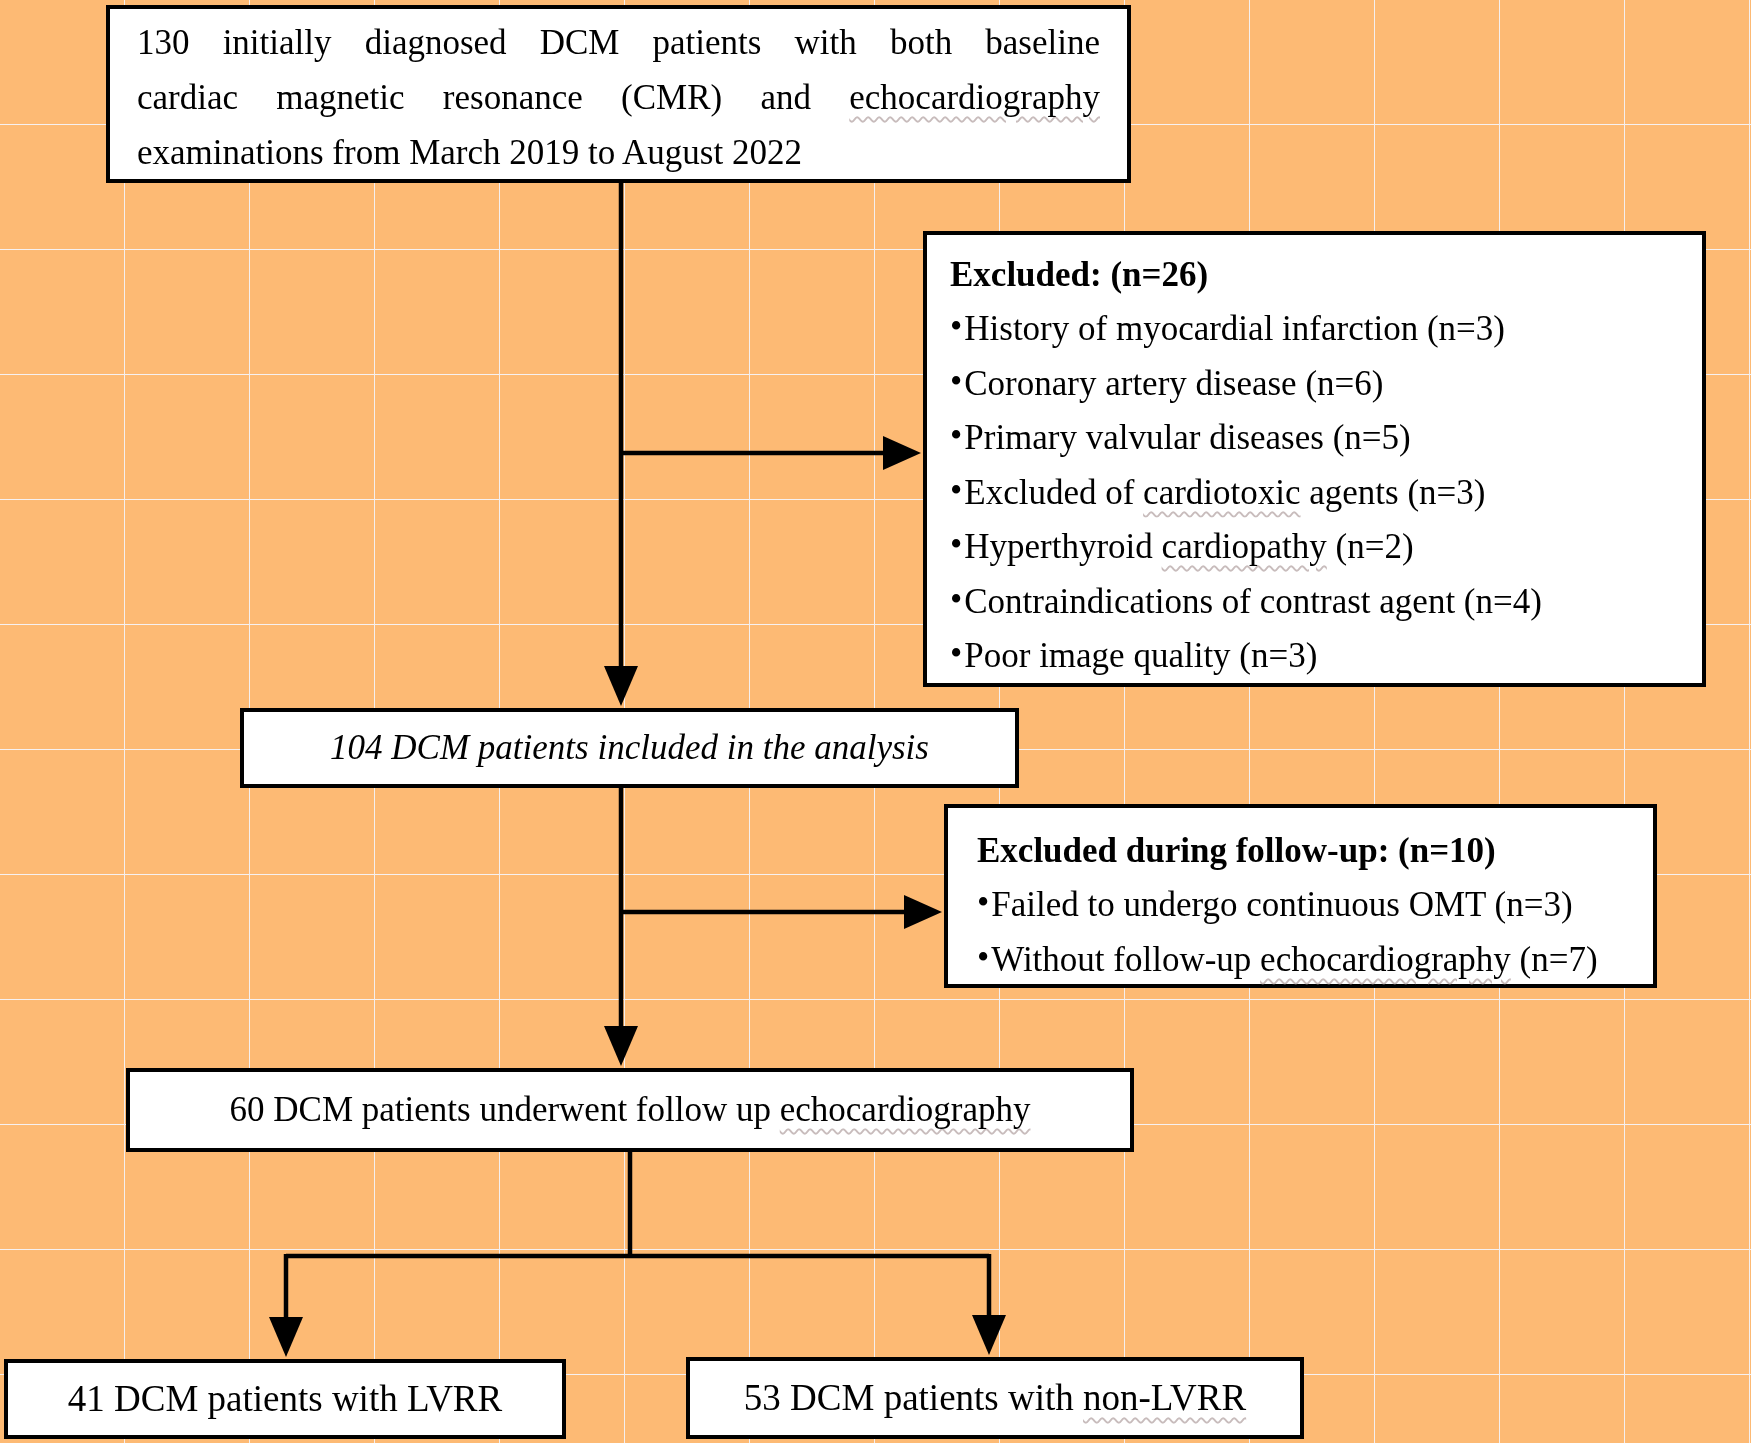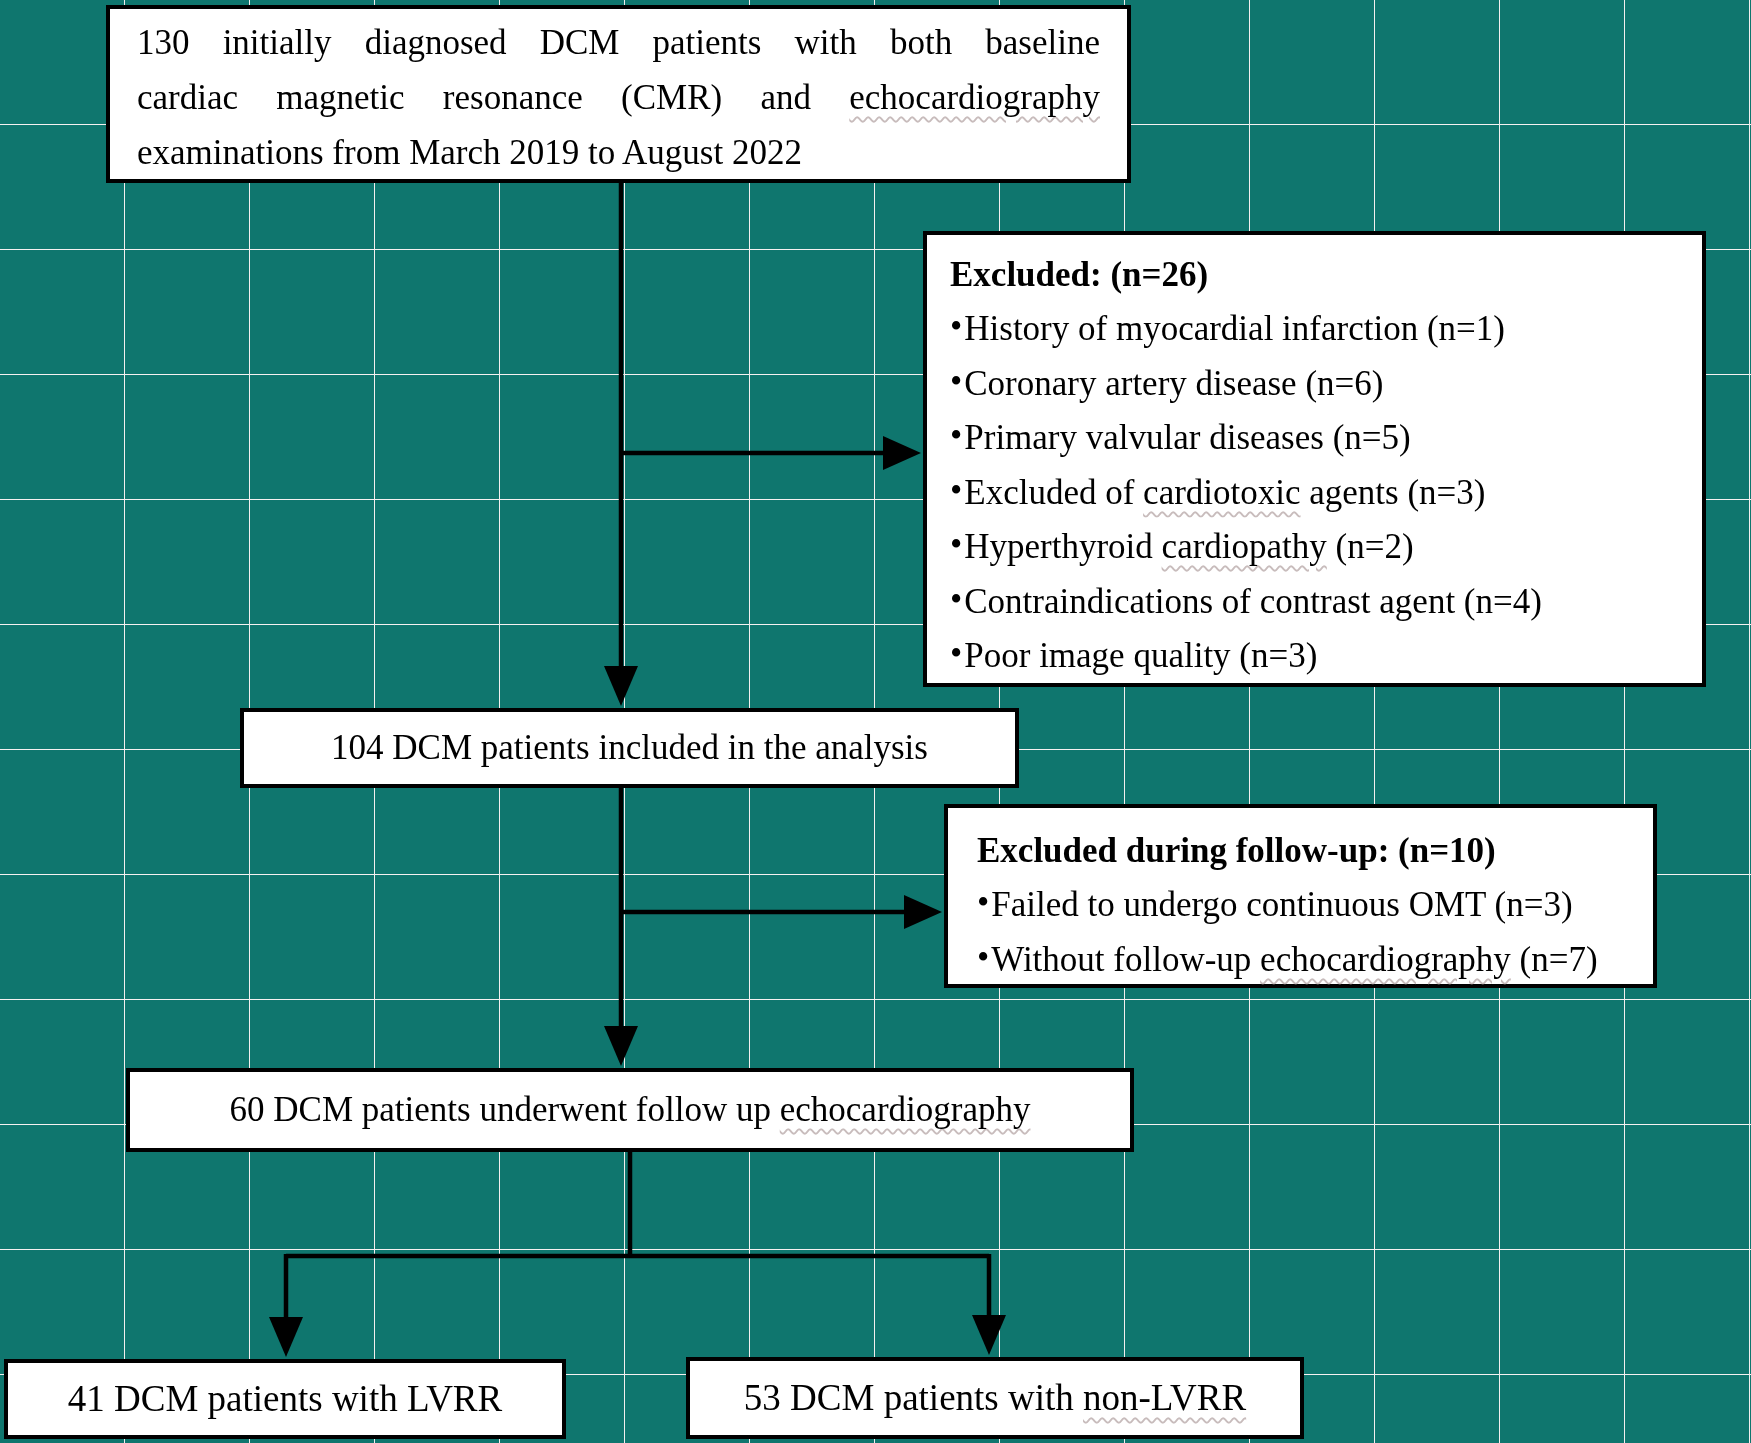--- a/index.html
+++ b/index.html
@@ -1,20 +1,20 @@
 <!DOCTYPE html>
 <html><head>
 <meta charset="utf-8">
 <style>
   html, body { margin: 0; padding: 0; background: #ffffff; }
   .canvas {
     position: relative;
     width: 1751px;
     height: 1443px;
-    background: #0f766e;
+    background: #fdba74;
     font-family: "Liberation Serif", "DejaVu Serif", serif;
     color: #000000;
     overflow: hidden;
   }
   
   .canvas::before {
     content: "";
     position: absolute; inset: 0;
     background-image:
       repeating-linear-gradient(to right,  transparent 0 124px, #f4efef 124px 125px),
@@ -90,30 +90,30 @@
       <span>130 initially diagnosed DCM patients with both baseline</span>
     </div>
     <div class="jline"><span>cardiac magnetic resonance (CMR) and </span><span class="wavy">echocardiography</span></div>
     <div class="jline last">
       <span>examinations from March 2019 to August 2022</span>
     </div>
   </div>
 
   <div class="fbox listwrap" style="left:923px; top:231px; width:783px; height:456px;">
     <div class="excl-title">Excluded: (n=26)</div>
-    <div class="bullet-line"><span class="bullet-dot">•</span><span>History of myocardial infarction (n=1)</span></div>
+    <div class="bullet-line"><span class="bullet-dot">•</span><span>History of myocardial infarction (n=3)</span></div>
     <div class="bullet-line"><span class="bullet-dot">•</span><span>Coronary artery disease (n=6)</span></div>
     <div class="bullet-line"><span class="bullet-dot">•</span><span>Primary valvular diseases (n=5)</span></div>
     <div class="bullet-line"><span class="bullet-dot">•</span><span>Excluded of </span><span class="wavy">cardiotoxic</span><span> agents (n=3)</span></div>
     <div class="bullet-line"><span class="bullet-dot">•</span><span>Hyperthyroid </span><span class="wavy">cardiopathy</span><span> (n=2)</span></div>
     <div class="bullet-line"><span class="bullet-dot">•</span><span>Contraindications of contrast agent (n=4)</span></div>
     <div class="bullet-line"><span class="bullet-dot">•</span><span>Poor image quality (n=3)</span></div>
   </div>
 
-  <div class="fbox center" style="left:240px; top:708px; width:779px; height:80px;">
+  <div class="fbox center" style="left:240px; top:708px; width:779px; height:80px;font-style:italic;">
     <div class="box-text">104 DCM patients included in the analysis</div>
   </div>
 
   <div class="fbox listwrap2" style="left:944px; top:804px; width:713px; height:184px;">
     <div class="excl-title">Excluded during follow-up: (n=10)</div>
     <div class="bullet-line"><span class="bullet-dot">•</span><span>Failed to undergo continuous OMT (n=3)</span></div>
     <div class="bullet-line"><span class="bullet-dot">•</span><span>Without follow-up </span><span class="wavy">echocardiography</span><span> (n=7)</span></div>
   </div>
 
   <div class="fbox center" style="left:126px; top:1068px; width:1008px; height:84px;">

